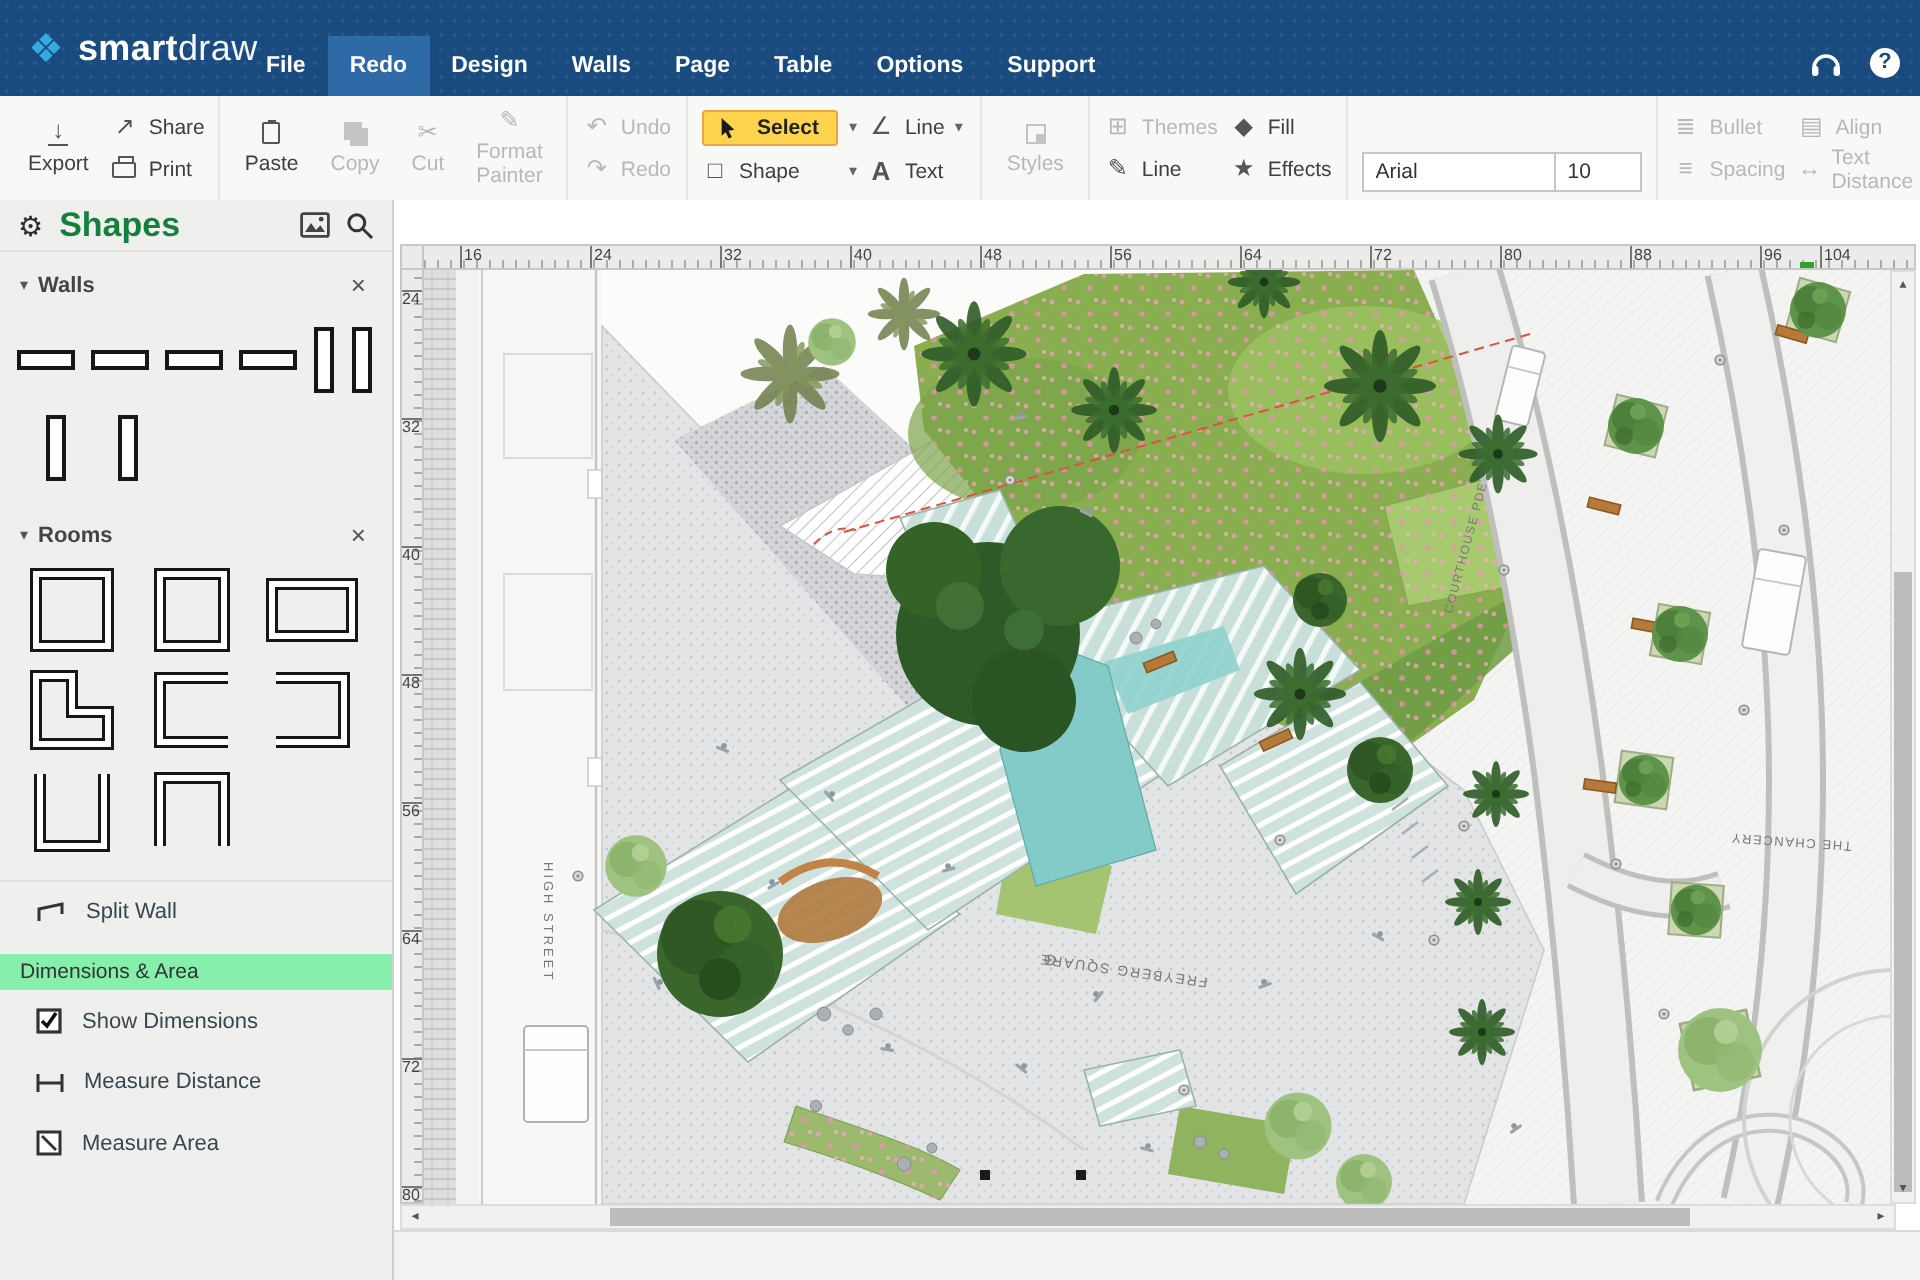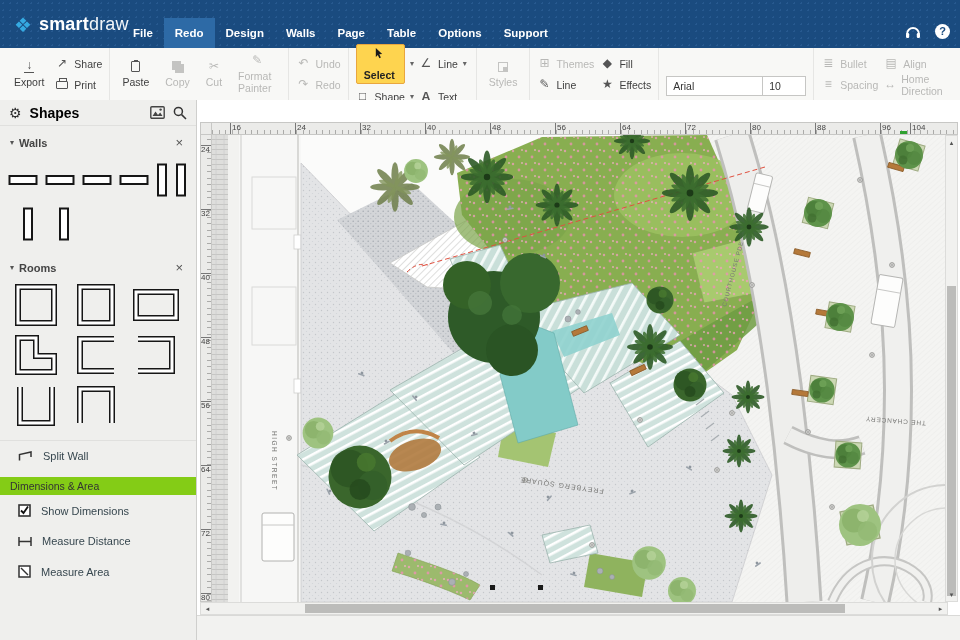--- a/index.html
+++ b/index.html
@@ -28,21 +28,21 @@
     padding:0 5px;font-size:10.5px;color:#3f3f3f;cursor:pointer;}
   .tcol{display:flex;flex-direction:column;gap:5px;justify-content:center;}
   .trow{display:flex;align-items:center;gap:5px;font-size:10.5px;color:#3f3f3f;height:16px;cursor:pointer;}
   .ticon{display:inline-flex;align-items:center;justify-content:center;width:14px;height:13px;
     font-size:12px;color:#555;line-height:13px;}
   .dis, .dis .ticon{color:#b8b8b6 !important;}
   .dis .css-ic{border-color:#c4c4c2 !important;}
   .dis .css-ic::before,.dis .css-ic::after{background:#c4c4c2 !important;border-color:#c4c4c2 !important;}
   .caret{font-size:8px;color:#666;margin:0 2px;cursor:pointer;}
   .selbtn{display:flex;align-items:center;gap:10px;background:#fed44f;border:1px solid #e9a63e;
-    border-radius:2px;padding:2px 9px 2px 7px;font-size:10.5px;font-weight:700;color:#222;cursor:pointer;flex-direction:column;}
+    border-radius:2px;padding:2px 9px 2px 7px;font-size:10.5px;font-weight:700;color:#222;cursor:pointer;}
   .grid2{display:grid;grid-template-columns:auto auto auto auto;grid-row-gap:5px;grid-column-gap:3px;align-items:center;}
   
   .ic-export{position:relative;padding-bottom:2px;}
   .ic-export::after{content:"";position:absolute;left:2px;right:2px;bottom:0;height:1.5px;background:currentColor;}
   .ic-print{width:12px;height:8px;border:1.2px solid #555;border-radius:1px;position:relative;}
   .ic-print::before{content:"";position:absolute;left:2px;top:-4px;width:6px;height:3px;border:1.2px solid #555;border-bottom:none;}
   .ic-paste{width:9px;height:11px;border:1.2px solid #555;border-radius:1px;position:relative;}
   .ic-paste::before{content:"";position:absolute;left:1.5px;top:-2px;width:4px;height:2px;background:#555;}
   .ic-copy{width:12px;height:12px;position:relative;}
   .ic-copy::before{content:"";position:absolute;left:0;top:0;width:7px;height:7px;border:1.2px solid #c4c4c2;}
@@ -60,31 +60,31 @@
   .fmt-b{font-weight:700;}
   .fmt-i{font-style:italic;font-family:"Liberation Serif",serif;}
   .fmt-u{text-decoration:underline;}
   .fmt-sub,.fmt-sup{font-size:9px;color:#b8b8b6;}
   .fmt-a{border-bottom:2.5px solid #8a4a42;line-height:10px;}
   
   .sidebar{position:absolute;left:0;top:100px;width:197px;height:540px;background:#efefed;
     border-right:1px solid #cfcfcd;overflow:hidden;}
   .sb-head{height:26px;display:flex;align-items:center;padding:0 9px;gap:8px;border-bottom:1px solid #e0e0de;}
   .sb-head .gear{font-size:14px;color:#2e2e2e;line-height:14px;}
-  .sb-title{font-size:14px;font-weight:700;color:#000000;flex:1;}
+  .sb-title{font-size:17px;font-weight:700;color:#15803d;flex:1;}
   .sec-head{display:flex;align-items:center;padding:9px 10px 3px 10px;gap:5px;}
   .sec-caret{font-size:8px;color:#555;}
   .sec-title{font-size:11px;font-weight:700;color:#444;flex:1;}
   .sec-x{font-size:13px;color:#555;cursor:pointer;padding:0 3px;}
   .walls-grid{display:flex;align-items:center;gap:7px;padding:10px 6px 4px 8px;flex-wrap:wrap;}
   .walls-grid2{display:flex;align-items:center;gap:24px;padding:6px 6px 10px 22px;}
   .rooms-grid{display:grid;grid-template-columns:60px 60px 60px;grid-row-gap:4px;padding:4px 2px 8px 6px;justify-items:center;}
   .shape-cell{cursor:pointer;}
   .sb-item{display:flex;align-items:center;gap:10px;padding:9px 0 9px 18px;font-size:11px;color:#37474f;cursor:pointer;}
-  .dims-bar{background:#84cc16;font-size:10.5px;color:#333;padding:3px 0 3px 10px;margin-top:6px;}
+  .dims-bar{background:#86efac;font-size:10.5px;color:#333;padding:3px 0 3px 10px;margin-top:6px;}
   .sb-div{border-top:1px solid #e0e0de;margin-top:4px;}
   
   .canvas{position:absolute;left:197px;top:100px;width:763px;height:540px;background:#fff;}
   .hruler{position:absolute;left:15px;top:22px;right:2px;height:13px;background-color:#ebebe9;
     border:1px solid #c7c7c5;border-left:none;
     background-image:repeating-linear-gradient(90deg,#ababa9 0 1px,transparent 1px 6.5px);
     background-size:100% 4.5px;background-position:0 100%;background-repeat:no-repeat;}
   .vruler{position:absolute;left:3px;top:35px;width:12px;height:467px;background-color:#ebebe9;
     border:1px solid #c7c7c5;border-top:none;
     background-image:repeating-linear-gradient(0deg,#ababa9 0 1px,transparent 1px 6.5px);
@@ -278,21 +278,21 @@
           <span>Spacing</span>
         </div>
       </div>
       <div class="tcol">
         <div class="trow dis">
           <span class="ticon">▤</span>
           <span>Align</span>
         </div>
         <div class="trow dis">
           <span class="ticon">↔</span>
-          <span>Home Direction</span>
+          <span>Text Distance</span>
         </div>
       </div>
     </div>
   </div>
 
   <aside class="sidebar">
     <div class="sb-head">
       <span class="gear">⚙</span>
       <span class="sb-title">Shapes</span>
       <svg width="15" height="13" viewBox="0 0 15 13">

